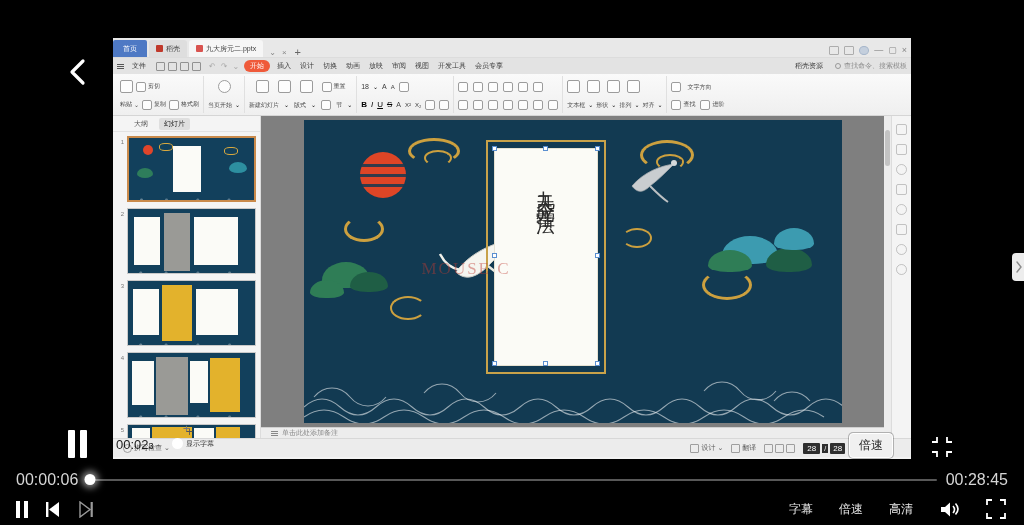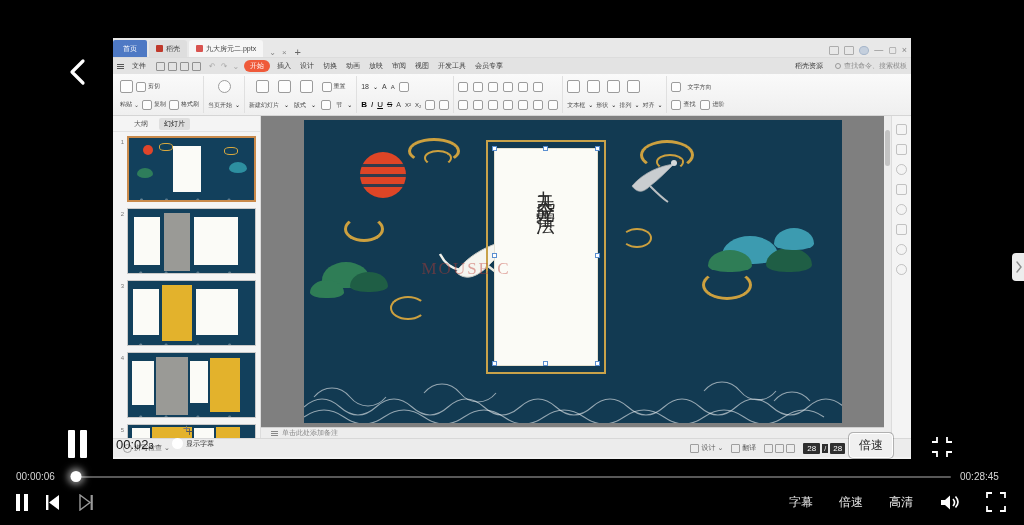--- a/index.html
+++ b/index.html
@@ -210,21 +210,21 @@
 
   
   .right-edge {
     position:absolute; right:0; top:253px; width:12px; height:28px;
     background:#ededed; border-radius:4px 0 0 4px; display:flex; align-items:center; justify-content:center; z-index:35;
   }
 
   
   .ctrl-bar { position:absolute; left:0; right:0; bottom:0; height:64px; background:#000; z-index:50; }
   .progress-row { display:flex; align-items:center; gap:9px; padding: 10px 16px 0 16px; }
-  .pr-time { font-size:10px; color:#d6d6d6; font-family:"Liberation Sans",sans-serif; min-width:48px;}
+  .pr-time { font-size:16px; color:#d6d6d6; font-family:"Liberation Sans",sans-serif; min-width:48px;}
   .pr-time.right { }
   .pr-track { flex:1; height:2px; background:#585858; position:relative; border-radius:2px; }
   .pr-fill { position:absolute; left:0; top:0; height:100%; background:#c9c9c9; border-radius:2px; }
   .pr-knob {
     position:absolute; top:-5px; width:11px; height:11px; border-radius:50%; background:#fff;
     box-shadow:0 0 7px 3px rgba(255,255,255,.55); transform:translateX(-50%);
   }
   .btn-row { display:flex; align-items:center; padding: 10px 18px 0 16px; }
   .left-btns { display:flex; align-items:center; gap:17px; }
   .right-btns { margin-left:auto; display:flex; align-items:center; gap:26px; }

